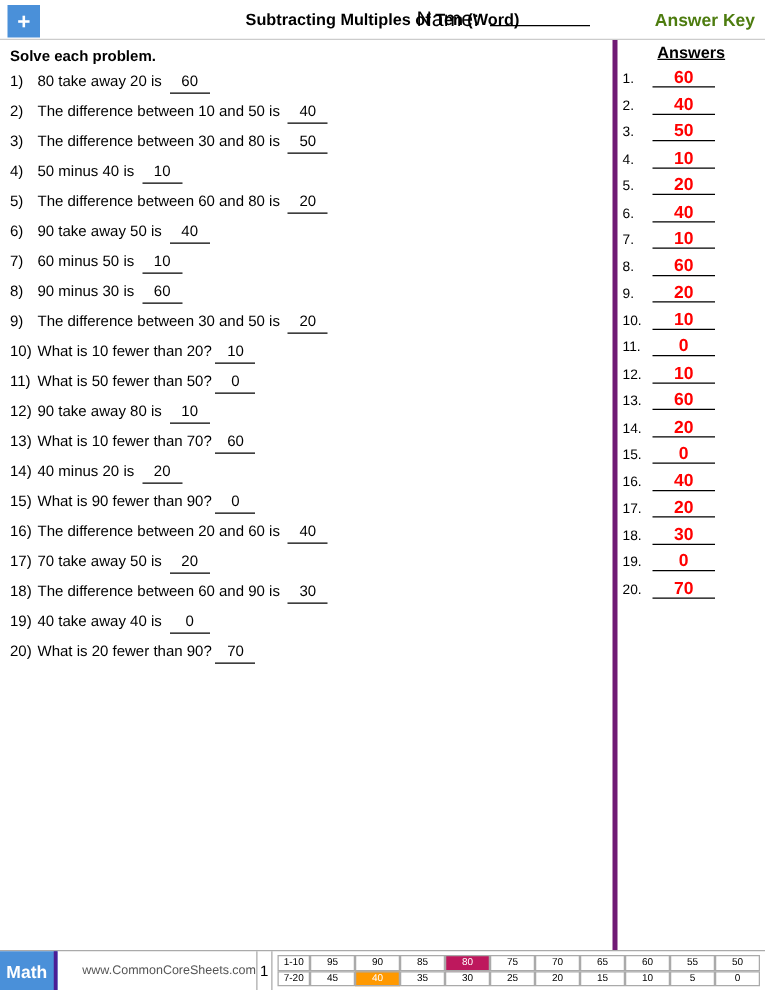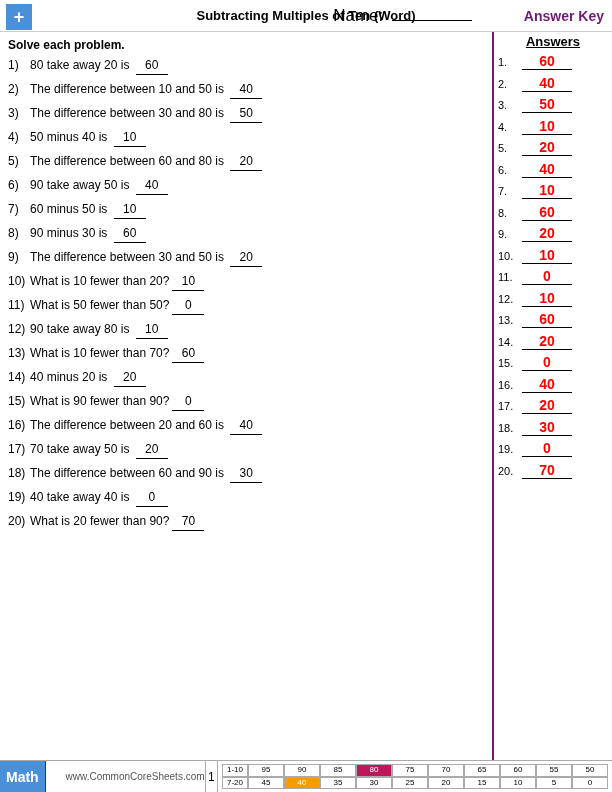--- a/index.html
+++ b/index.html
@@ -50,32 +50,32 @@
     #name-line {
       position: absolute;
       right: 140px;
       font-size: 17px;
     }
     #answer-key-label {
       position: absolute;
       right: 8px;
       font-size: 14px;
       font-weight: bold;
-      color: #701a75;
+      color: #4d7c0f;
     }
     
     #main {
       display: flex;
       height: calc(792px - 32px - 32px);
     }
     
     #problems {
       flex: 1;
       padding: 6px 8px;
-      border-right: 2px solid #701a75;
+      border-right: 4px solid #701a75;
     }
     .solve-label {
       font-weight: bold;
       font-size: 12px;
       margin-bottom: 4px;
     }
     .problem-row {
       display: flex;
       align-items: baseline;
       margin-bottom: 5px;
@@ -137,21 +137,21 @@
     }
     #footer-math {
       background: #4a90d9;
       color: white;
       font-weight: bold;
       font-size: 14px;
       display: flex;
       align-items: center;
       justify-content: center;
       width: 110px;
-      border-right: 1px solid #4c1d95;
+      border-right: 3px solid #4c1d95;
     }
     #footer-website {
       flex: 1;
       display: flex;
       align-items: center;
       justify-content: center;
       font-size: 10px;
       color: #555;
       padding-left: 20px;
     }

